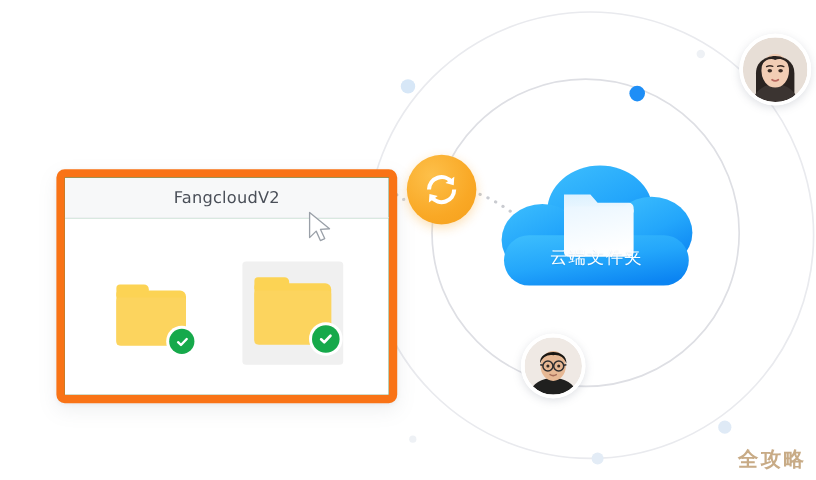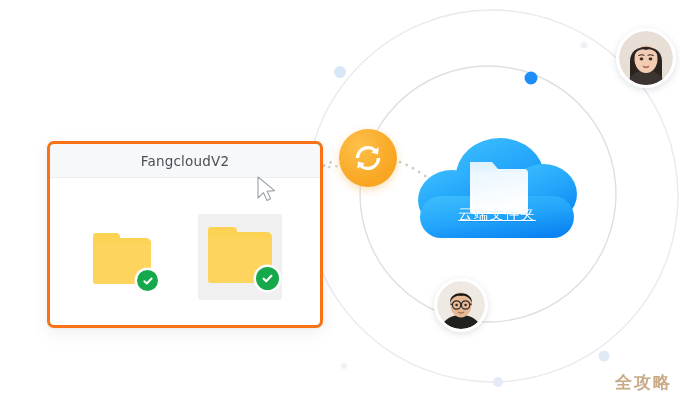--- a/index.html
+++ b/index.html
@@ -35,21 +35,21 @@
   }
 
   
   #window-panel {
     position: absolute;
     left: 47px;
     top: 141px;
     width: 270px;
     height: 181px;
     background: #15803d;
-    border: 3px solid #f97316;
+    border: 7px solid #f97316;
     border-radius: 7px;
     box-shadow: 0 6px 16px rgba(120,126,140,0.11), 0 1px 3px rgba(120,126,140,0.07);
     overflow: hidden;
   }
   #window-titlebar {
     height: 33px;
     background: #f7f8f9;
     border-bottom: 1px solid #eceef0;
     display: flex;
     align-items: center;
@@ -169,21 +169,20 @@
     position: absolute;
     left: 0;
     top: 73px;
     width: 178px;
     text-align: center;
     color: #ffffff;
     font-size: 14.5px;
     letter-spacing: 1px;
     font-family: "DejaVu Sans", "Liberation Sans", sans-serif;
     text-shadow: 0 1px 1px rgba(0,90,170,0.18);
-    text-decoration: underline;
   }
 
   
   .avatar {
     position: absolute;
     border-radius: 50%;
     background: #ffffff;
     box-shadow: 0 2px 7px rgba(110,118,135,0.22);
     overflow: hidden;
     display: flex;

